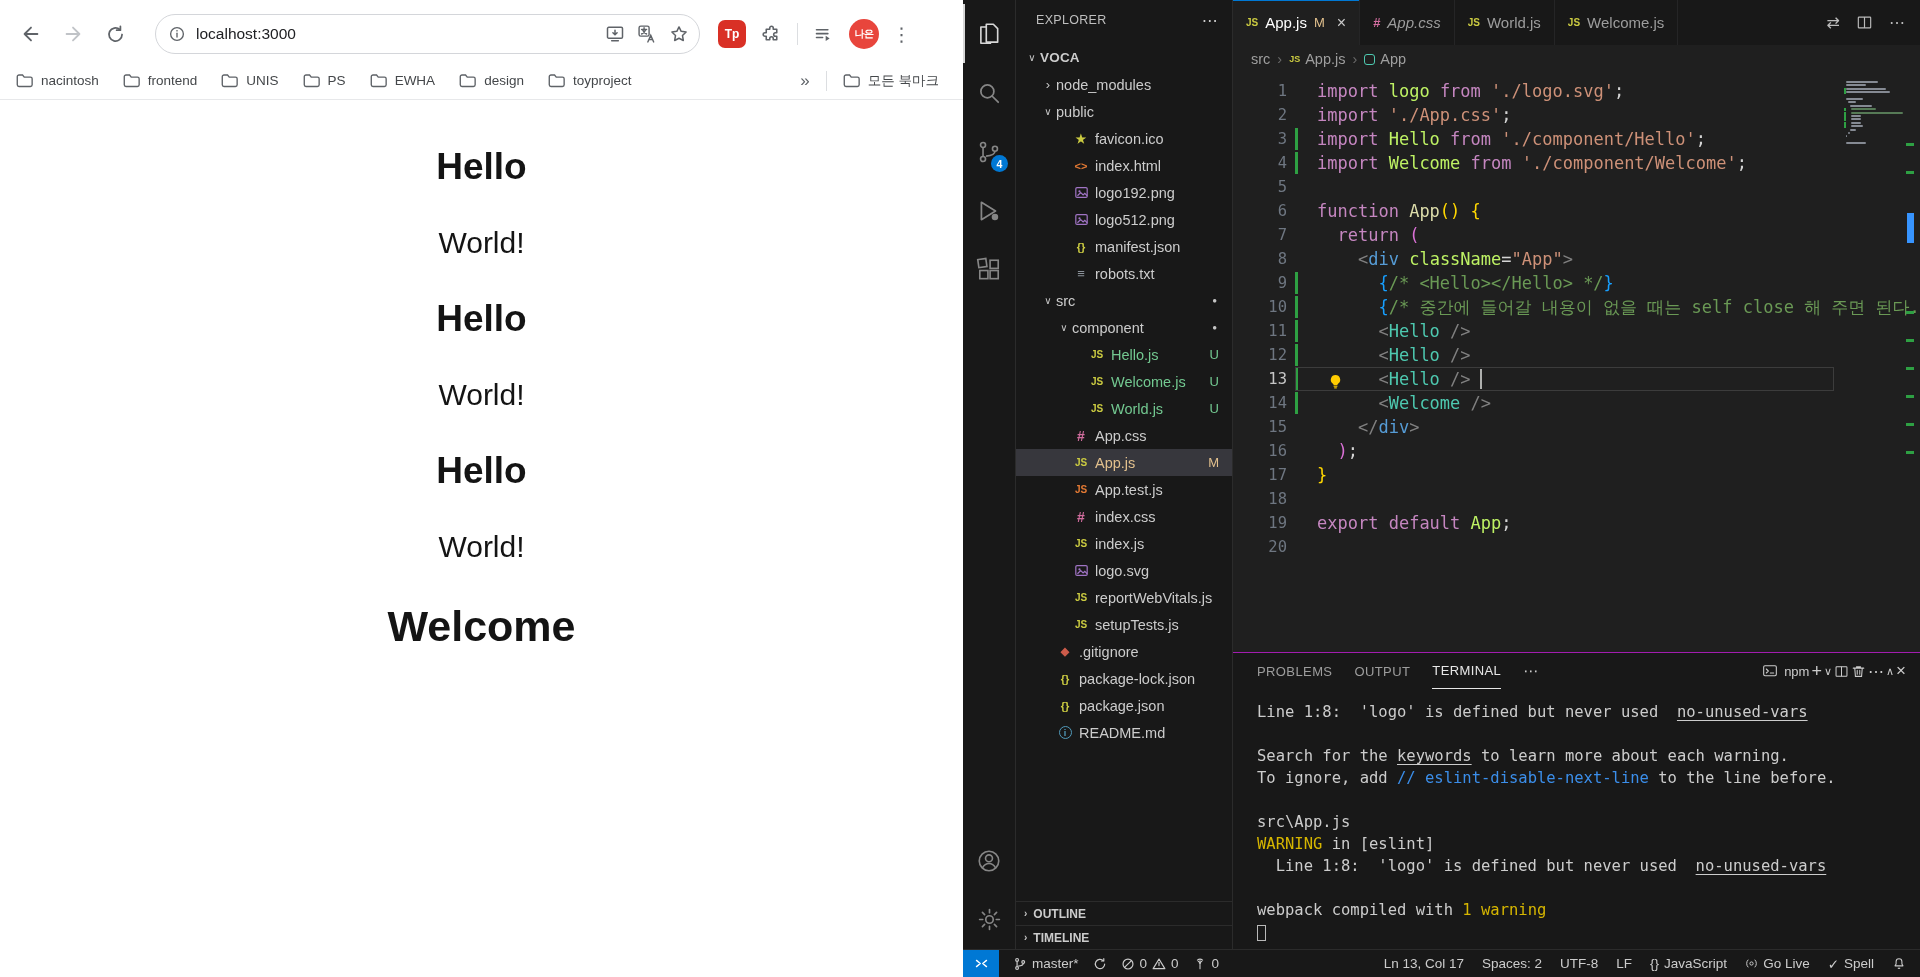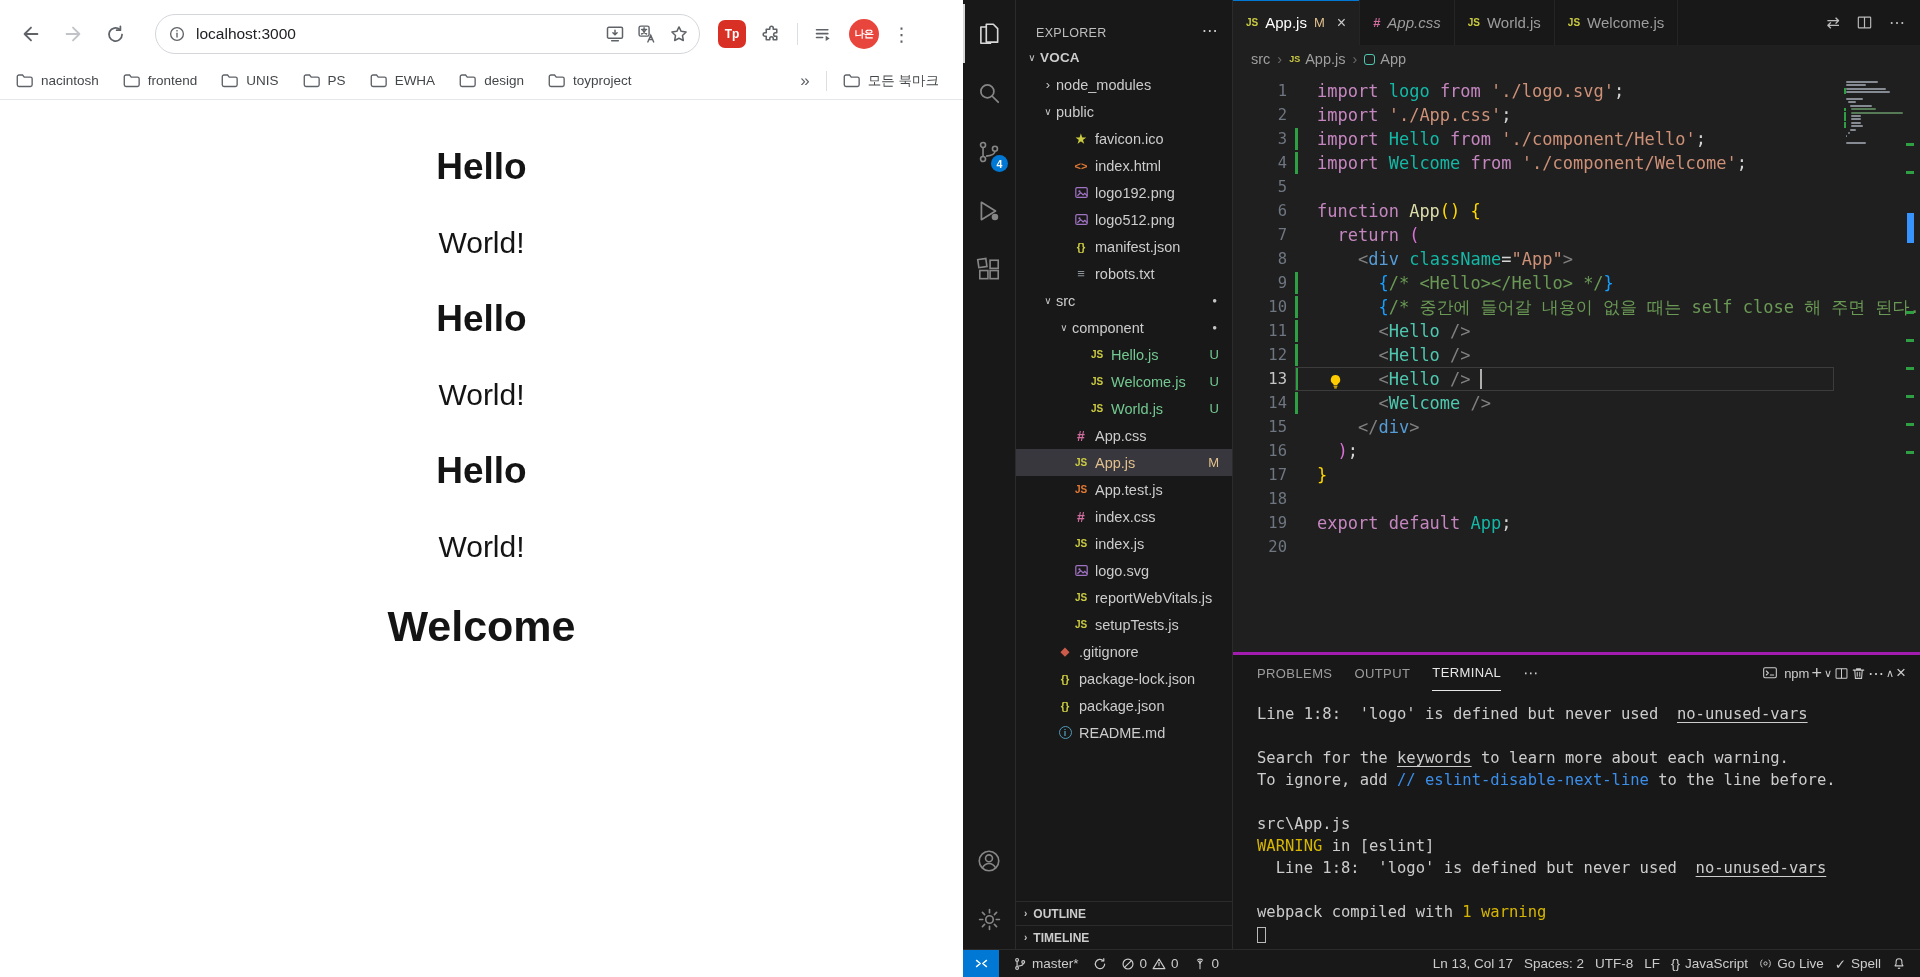--- a/index.html
+++ b/index.html
@@ -33,21 +33,21 @@
   
   .vscode{position:absolute;left:963px;top:0;width:957px;height:977px;background:#1f1f1f;color:#ccc}
   .activitybar{position:absolute;left:0;top:0;bottom:28px;width:53px;background:#181818;border-right:1px solid #2b2b2b;display:flex;flex-direction:column;padding-top:4px}
   .act-item{width:52px;height:59px;display:flex;align-items:center;justify-content:center;position:relative;color:#868686}
   .act-item.active{color:#d7d7d7;box-shadow:inset 2px 0 0 #d7d7d7}
   .act-item svg{stroke:currentColor}
   .act-bottom{margin-top:auto;display:flex;flex-direction:column}
   .sc-badge{position:absolute;right:7px;bottom:9px;background:#0078d4;color:#fff;border-radius:50%;min-width:17px;height:17px;font-size:10.5px;font-weight:700;display:flex;align-items:center;justify-content:center}
 
   .sidebar{position:absolute;left:53px;top:0;bottom:28px;width:217px;background:#181818;border-right:1px solid #2b2b2b;font-size:15px;overflow:hidden}
-  .sb-header{height:40px;display:flex;align-items:flex-end;justify-content:space-between;padding:0 14px 0 20px;font-size:12.5px;color:#bfbfbf;letter-spacing:.3px}
+  .sb-header{height:40px;display:flex;align-items:center;justify-content:space-between;padding:0 14px 0 20px;font-size:12.5px;color:#bfbfbf;letter-spacing:.3px}
   .sb-more{font-size:16px;color:#cccccc}
   .tree{position:absolute;top:44px;left:0;right:0}
   .row{height:27px;display:flex;align-items:center;position:relative;color:#cccccc;white-space:nowrap}
   .row.selected{background:#37373d}
   .row .chev{width:16px;flex:0 0 16px;font-size:10px;color:#c5c5c5;text-align:center}
   .row .label{font-size:14.5px}
   .row.bold .label{font-weight:700;font-size:13.5px;letter-spacing:.2px}
   .row .label.col-u{color:#73c991}
   .row .label.col-m{color:#e2c08d}
   .rbadge{position:absolute;right:13px;font-size:13px}
@@ -76,49 +76,49 @@
   .code-wrap{position:relative;flex:1;overflow:hidden;font-family:"DejaVu Sans Mono",monospace;font-size:17px;padding-top:6px}
   .code-line{height:24px;line-height:24px;display:flex;position:relative;white-space:pre}
   .gutter{width:70px;flex:0 0 70px;position:relative}
   .lnum{display:block;text-align:right;padding-right:16px;color:#6e7681;font-size:15.5px}
   .current .lnum{color:#c6c6c6}
   .git-bar{position:absolute;left:62px;top:1px;bottom:1px;width:3px;background:#2ea043}
   .ltext{margin-left:14px}
   .current::after{content:"";position:absolute;left:62px;right:86px;top:0;bottom:0;border:1px solid #3c3c3c;pointer-events:none}
   .cursor-caret{position:absolute;top:2px;width:2px;height:20px;background:#aeafad}
   .lightbulb{position:absolute;left:95px;top:4px}
-  .tk-kw{color:#c586c0}.tk-id{color:#14b8a6}.tk-fn{color:#dcdcaa}.tk-str{color:#ce9178}
+  .tk-kw{color:#c586c0}.tk-id{color:#bef264}.tk-fn{color:#dcdcaa}.tk-str{color:#ce9178}
   .tk-tag{color:#569cd6}.tk-comp{color:#4ec9b0}.tk-cmt{color:#6a9955}
   .tk-b1{color:#ffd700}.tk-b2{color:#da70d6}.tk-b3{color:#179fff}
   .tk-ang{color:#808080}.tk-pun,.tk-pln{color:#d4d4d4}
   .minimap{position:absolute;right:18px;top:0;bottom:0;width:58px}
   .mm-bar{position:absolute;height:2px;border-radius:1px}
   .mm-git{position:absolute;left:0;width:2px;height:3px;background:#2ea043}
   .ruler{position:absolute;right:0;top:0;bottom:0;width:18px}
   .ruler i{position:absolute;left:4px;width:8px;height:3px;display:block}
 
-  .panel{height:297px;flex:0 0 297px;background:#181818;border-top:3px solid #a21caf;position:relative}
+  .panel{height:297px;flex:0 0 297px;background:#181818;border-top:1px solid #a21caf;position:relative}
   .panel-header{height:36px;display:flex;align-items:center;padding:0 14px 0 24px}
   .ptab{font-size:13px;color:#9d9d9d;margin-right:22px;height:36px;display:flex;align-items:center;letter-spacing:.4px}
   .ptab.active{color:#e7e7e7;border-bottom:1px solid #e7e7e7}
   .p-more{color:#cccccc;font-size:15px}
   .panel-actions{margin-left:auto;display:flex;align-items:center;gap:2px;color:#cccccc;font-size:14px}
   .shell-label{display:flex;align-items:center;gap:6px;font-size:13px}
   .term{padding:12px 0 0 24px;font-family:"DejaVu Sans Mono",monospace;font-size:15.5px;color:#cccccc}
   .trow{height:22px;line-height:22px;white-space:pre}
   .t-link{text-decoration:underline;text-underline-offset:3px}
   .t-blue{color:#3b8eea}
   .t-warn{color:#d6b600}
   .t-cursor{display:inline-block;width:9px;height:16px;border:1px solid #b9b9b9;vertical-align:middle}
 
   .statusbar{position:absolute;left:0;right:0;bottom:0;height:28px;background:#181818;border-top:1px solid #2b2b2b;display:flex;align-items:center;font-size:13.5px;color:#cccccc}
   .remote{width:36px;height:27px;background:#0078d4;color:#fff;display:flex;align-items:center;justify-content:center}
   .sb-item{display:flex;align-items:center;gap:5px;margin-left:14px;white-space:nowrap}
   .sb-item svg{stroke:#cccccc}
-  .sb-right{margin-left:auto;display:flex;align-items:center;gap:11px;padding-right:14px}
+  .sb-right{margin-left:auto;display:flex;align-items:center;gap:18px;padding-right:14px}
   .sb-right .sb-item{margin-left:0}
 </style>
 </head>
 <body>
 
 <div class="screen">
 
   <section class="browser">
     <div class="toolbar">
       <span class="nav-btn">

